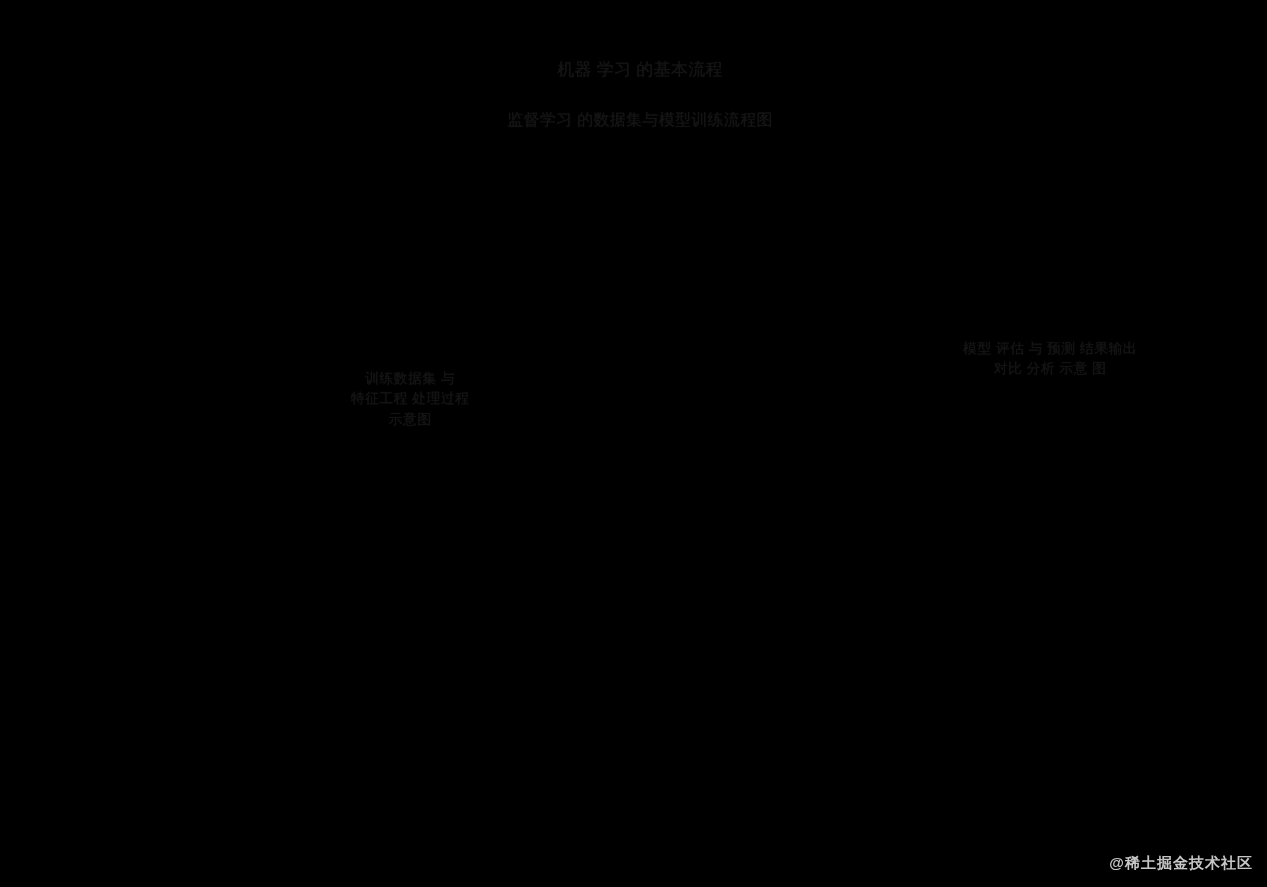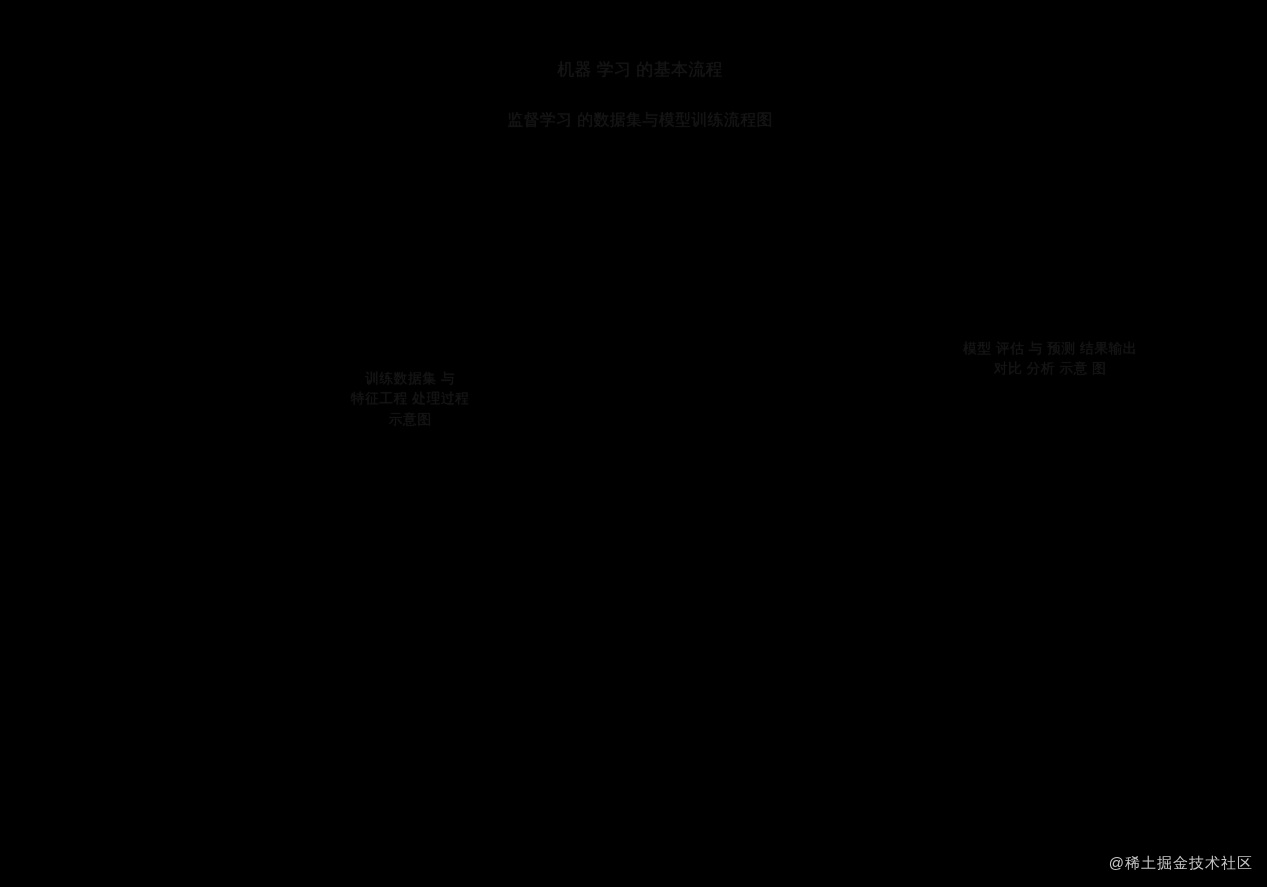--- a/index.html
+++ b/index.html
@@ -55,20 +55,21 @@
     font-size: 14px;
   }
   .watermark {
     position: absolute;
     right: 14px;
     bottom: 14px;
     color: #d7d7d7;
     font-size: 15px;
     letter-spacing: 1px;
     opacity: 0.92;
+    font-weight: bold;
   }
 </style>
 </head>
 <body>
 
 <div class="canvas">
 
   <div class="node" id="node-title">机器 学习 的基本流程</div>
 
   <div class="node" id="node-subtitle">监督学习 的数据集与模型训练流程图</div>

